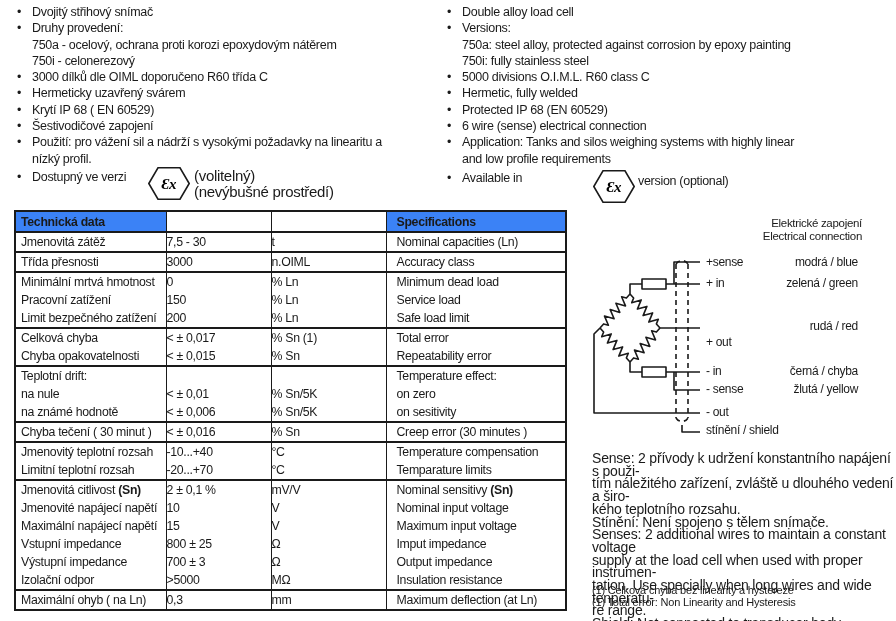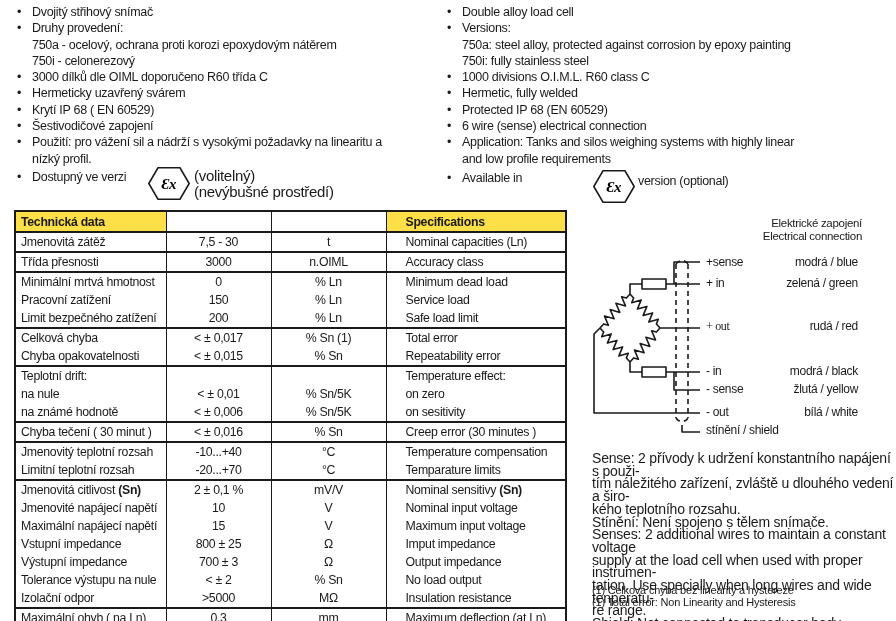--- a/index.html
+++ b/index.html
@@ -10,25 +10,25 @@
   .bl{position:relative;}
   .bl.dot::before{content:"•";position:absolute;left:-15px;top:0;}
   
   .availrow{position:absolute;font-size:12.5px;letter-spacing:-0.3px;white-space:nowrap;}
   .exlogo{position:absolute;}
   .twoline{position:absolute;font-size:15px;letter-spacing:-0.3px;line-height:15.5px;white-space:pre-line;}
   
   table.spec{position:absolute;left:14px;top:210px;width:551px;border-collapse:collapse;table-layout:fixed;
              font-size:12.3px;letter-spacing:-0.3px;border:2px solid #1a1a1a;}
   table.spec td{padding:0 0 0 5px;height:18px;overflow:hidden;white-space:nowrap;}
-  table.spec td.c{text-align:center;padding:0;}
-  table.spec td.en{padding-left:19px;}
+  table.spec td.c{text-align:left;padding:0;}
+  table.spec td.en{padding-left:10px;}
   table.spec .v1{border-left:1px solid #1a1a1a;}
   tr.hdr td{height:19px;font-weight:bold;}
-  tr.hdr td.g{background:#fde047;}
+  tr.hdr td.g{background:#3b82f6;}
   tr.gend td{border-bottom:2px solid #1a1a1a;}
   
   .wlabel{position:absolute;left:706px;font-size:12px;letter-spacing:-0.3px;white-space:nowrap;height:14px;}
   .clabel{position:absolute;left:660px;width:198px;text-align:right;font-size:12px;letter-spacing:-0.3px;height:14px;}
   .dtitle{position:absolute;left:690px;width:172px;text-align:right;font-size:11.5px;letter-spacing:-0.3px;height:13px;}
   .notes{position:absolute;left:592px;top:452px;width:302px;font-size:14px;letter-spacing:-0.2px;
          line-height:12.7px;white-space:pre-line;}
   .fnote{position:absolute;left:592px;font-size:11px;letter-spacing:-0.2px;white-space:nowrap;height:12px;text-align:center;}
   svg{display:block;}
 </style>
@@ -55,21 +55,21 @@
     <text x="21" y="22" text-anchor="middle" font-size="15" font-weight="bold" font-style="italic" font-family="Liberation Serif, serif">Ɛx</text>
   </svg>
   <div class="twoline" style="left:194px;top:168px;">(volitelný)
 (nevýbušné prostředí)</div>
 
   <div class="blist" style="left:462px;top:4px;">
     <div class="bl dot">Double alloy load cell</div>
     <div class="bl dot">Versions:</div>
     <div class="bl">750a: steel alloy, protected against corrosion by epoxy painting</div>
     <div class="bl">750i: fully stainless steel</div>
-    <div class="bl dot">1000 divisions O.I.M.L. R60 class C</div>
+    <div class="bl dot">5000 divisions O.I.M.L. R60 class C</div>
     <div class="bl dot">Hermetic, fully welded</div>
     <div class="bl dot">Protected IP 68 (EN 60529)</div>
     <div class="bl dot">6 wire (sense) electrical connection</div>
     <div class="bl dot">Application: Tanks and silos weighing systems with highly linear</div>
     <div class="bl">and low profile requirements</div>
   </div>
   <div class="availrow bl dot" style="left:462px;top:171px;">Available in</div>
   <svg class="exlogo" style="left:593px;top:170px;" width="42" height="33" viewBox="0 0 42 33">
     <polygon points="10,0.8 32,0.8 41.2,16.5 32,32.2 10,32.2 0.8,16.5" fill="none" stroke="#1a1a1a" stroke-width="1.6"></polygon>
     <text x="21" y="22" text-anchor="middle" font-size="15" font-weight="bold" font-style="italic" font-family="Liberation Serif, serif">Ɛx</text>
@@ -191,26 +191,20 @@
           <td class="v1 c">800 ± 25</td>
           <td class="v1 c">Ω</td>
           <td class="v1 en">Imput impedance</td>
         </tr>
     <tr>
           <td>Výstupní impedance</td>
           <td class="v1 c">700 ± 3</td>
           <td class="v1 c">Ω</td>
           <td class="v1 en">Output impedance</td>
         </tr>
-    <tr>
-          <td>Tolerance výstupu na nule</td>
-          <td class="v1 c">&lt; ± 2</td>
-          <td class="v1 c">% Sn</td>
-          <td class="v1 en">No load output</td>
-        </tr>
     <tr class="gend">
           <td>Izolační odpor</td>
           <td class="v1 c">&gt;5000</td>
           <td class="v1 c">MΩ</td>
           <td class="v1 en">Insulation resistance</td>
         </tr>
     <tr>
           <td>Maximální ohyb ( na Ln)</td>
           <td class="v1 c">0,3</td>
           <td class="v1 c">mm</td>
@@ -248,32 +242,31 @@
       <path d="M98,46 L98,200"></path>
       <path d="M86,46 A7,7 0 0 1 98,46"></path>
       <path d="M86,200 A7,7 0 0 0 98,200"></path>
     </g>
 
     <path d="M92,207 L92,214 L110,214"></path>
   </svg>
 
   <div class="wlabel" style="top:255px;">+sense</div>
   <div class="wlabel" style="top:276px;">+ in</div>
-  <div class="wlabel" style="top:319px;font-family:Liberation Serif, serif;">+ out</div>
+  <div class="wlabel" style="top:335px;">+ out</div>
   <div class="wlabel" style="top:364px;">- in</div>
   <div class="wlabel" style="top:382px;">- sense</div>
   <div class="wlabel" style="top:405px;">- out</div>
   <div class="wlabel" style="top:423px;">stínění / shield</div>
 
   <div class="clabel" style="top:255px;">modrá / blue</div>
   <div class="clabel" style="top:276px;">zelená / green</div>
   <div class="clabel" style="top:319px;">rudá / red</div>
-  <div class="clabel" style="top:364px;">modrá / black</div>
+  <div class="clabel" style="top:364px;">černá / chyba</div>
   <div class="clabel" style="top:382px;">žlutá / yellow</div>
-  <div class="clabel" style="top:405px;">bílá / white</div>
 
   <div class="notes">Sense: 2 přívody k udržení konstantního napájení  s použi-
 tím náležitého zařízení,  zvláště u dlouhého vedení a širo-
 kého teplotního rozsahu.
 Stínění: Není spojeno s tělem snímače.
 Senses: 2 additional wires to maintain a constant voltage
 supply at the load cell when used with proper instrumen-
 tation. Use specially when long wires and wide  tenperatu-
 re range.
 Shield: Not connected to transducer body.</div>

